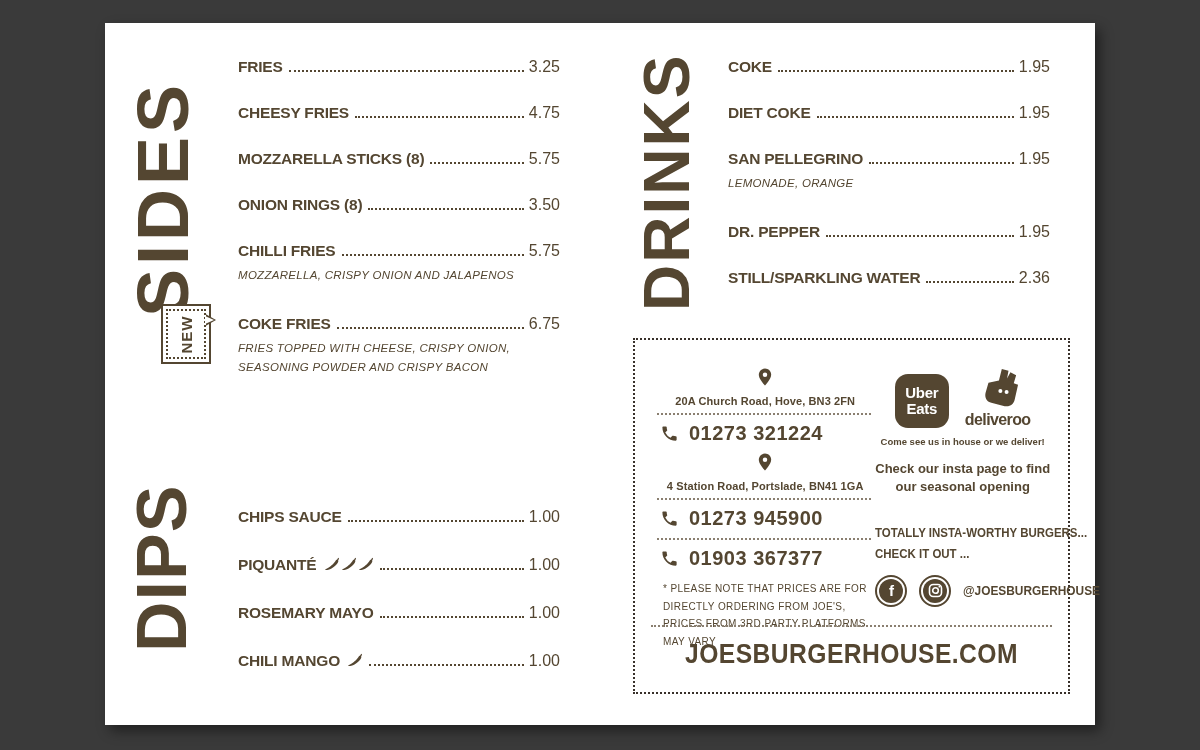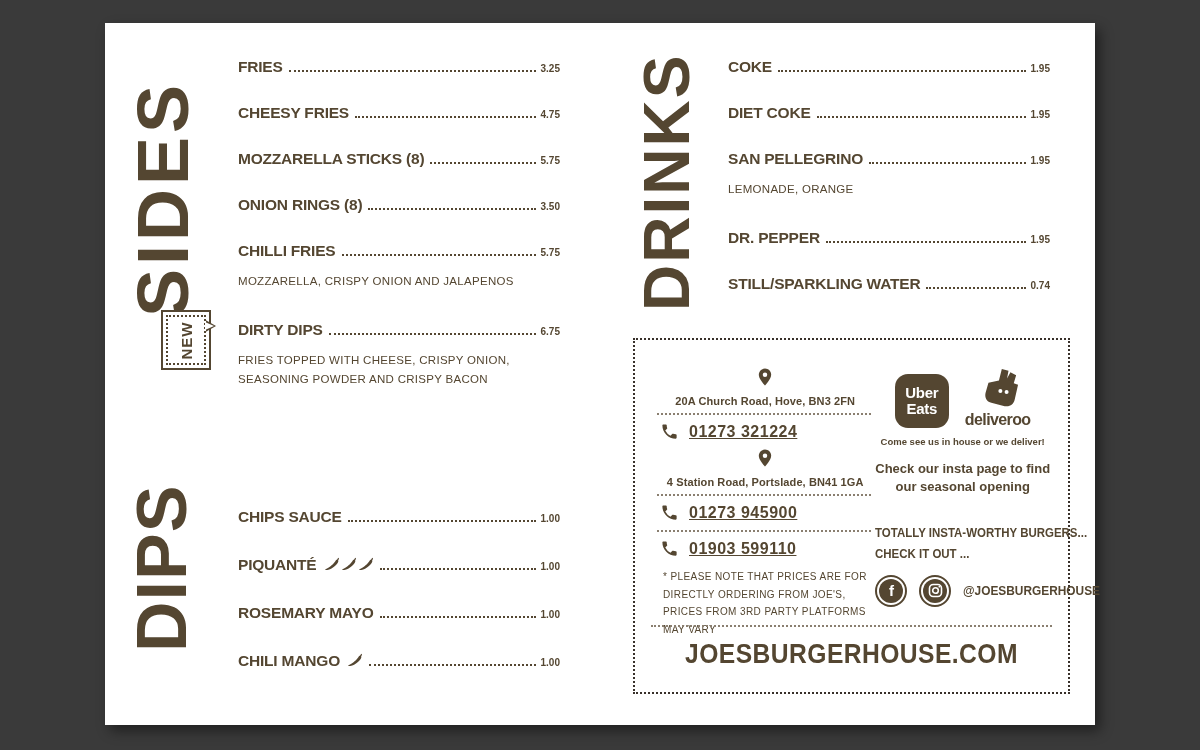--- a/index.html
+++ b/index.html
@@ -28,23 +28,23 @@
   #list-drinks{left:623px;top:34px;}
   .menu-item{margin-bottom:27px;position:relative;}
   #list-dips .menu-item{margin-bottom:29px;}
   .menu-item.with-desc{margin-bottom:30px;}
   .menu-row{display:flex;align-items:baseline;}
   .item-name{font-size:15.5px;font-weight:bold;letter-spacing:-0.2px;color:var(--accent);
              white-space:nowrap;line-height:19px;}
   .chilis{display:flex;gap:1px;align-items:center;margin-left:7px;align-self:center;}
   .chilis svg{transform:rotate(-10deg);}
   .leader{flex:1;border-bottom:2px dotted var(--accent);margin:0 5px 3px 6px;min-width:20px;}
-  .item-price{font-size:10px;font-weight:bold;color:var(--accent);text-align:center;}
-  .item-desc{font-size:11.5px;color:var(--accent);margin-top:12px;letter-spacing:0.3px;
-             line-height:1.6;max-width:305px;}
+  .item-price{font-size:16px;font-weight:normal;color:var(--accent);text-align:center;}
+  .item-desc{font-size:11.5px;color:var(--accent);margin-top:6px;letter-spacing:0.3px;
+             line-height:1.6;max-width:305px;font-style:italic;}
 
   
   .new-badge{position:absolute;left:-77px;top:-10px;width:50px;height:60px;
              border:2px solid var(--accent);background:#fff;z-index:3;}
   .new-badge::after{content:'';position:absolute;right:-15px;top:6px;
              border:8px solid transparent;border-left:14px solid var(--accent);}
   .new-badge::before{content:'';position:absolute;right:-9px;top:10px;z-index:2;
              border:4px solid transparent;border-left:9px solid #fff;}
   .new-badge-inner{position:absolute;inset:3px;border:2px dotted var(--accent);
              display:flex;align-items:center;justify-content:center;background:#fff;z-index:1;}
@@ -54,21 +54,21 @@
   
   .info-box{position:absolute;left:528px;top:315px;width:437px;height:356px;
             border:2px dotted var(--box-border);}
   .info-cols{display:flex;padding:28px 14px 0 22px;}
   .info-left{width:54%;}
   .info-right{width:46%;text-align:center;}
   .addr-row{display:flex;align-items:center;gap:9px;padding-left:2px;flex-direction:column;}
   .addr-text{font-size:11px;font-weight:bold;color:var(--accent);letter-spacing:0.1px;white-space:nowrap;}
   .loc-sep{border-bottom:2px dotted var(--sep);margin:6px 0 7px;}
   .phone-row{display:flex;align-items:center;gap:10px;padding-left:3px;margin-bottom:8px;}
-  .phone-number{font-size:16px;font-weight:bold;color:var(--accent);letter-spacing:0.5px;text-decoration:underline;}
+  .phone-number{font-size:20px;font-weight:bold;color:var(--accent);letter-spacing:0.5px;}
   .disclaimer{font-size:10px;color:var(--accent);letter-spacing:0.4px;line-height:1.75;
               margin-top:10px;max-width:228px;margin-left:6px;}
 
   .logos-row{display:flex;justify-content:center;align-items:flex-start;gap:16px;}
   .uber-badge{width:54px;height:54px;margin-top:6px;background:var(--accent);border-radius:13px;
               color:#fff;display:flex;flex-direction:column;align-items:center;justify-content:center;
               font-weight:bold;font-size:15px;line-height:1.05;letter-spacing:-0.3px;}
   .deliveroo{display:flex;flex-direction:column;align-items:center;}
   .deliveroo-label{font-size:16px;font-weight:bold;color:var(--accent);letter-spacing:-0.6px;margin-top:1px;}
   .tagline{font-size:9.5px;font-weight:bold;color:var(--accent);margin-top:7px;white-space:nowrap;}
@@ -155,21 +155,21 @@
     <div class="item-desc">MOZZARELLA, CRISPY ONION AND JALAPENOS</div>
   </div>
 
   <div class="menu-item with-desc">
     <div class="new-badge">
       <div class="new-badge-inner">
         <span class="badge-text">NEW</span>
       </div>
     </div>
     <div class="menu-row">
-      <span class="item-name">DIRTY DIPS</span>
+      <span class="item-name">COKE FRIES</span>
 
       <span class="leader"></span>
       <span class="item-price">6.75</span>
     </div>
     <div class="item-desc">FRIES TOPPED WITH CHEESE, CRISPY ONION, SEASONING POWDER AND CRISPY BACON</div>
   </div>
 </div>
     <div class="menu-list" id="list-dips">
   <div class="menu-item">
 
@@ -273,21 +273,21 @@
     </div>
 
   </div>
 
   <div class="menu-item">
 
     <div class="menu-row">
       <span class="item-name">STILL/SPARKLING WATER</span>
 
       <span class="leader"></span>
-      <span class="item-price">0.74</span>
+      <span class="item-price">2.36</span>
     </div>
 
   </div>
 </div>
 
     <div class="info-box">
       <div class="info-cols">
         <div class="info-left">
 
   <div class="loc-group">
@@ -321,21 +321,21 @@
       <span class="phone-number">01273 945900</span>
     </div>
   </div>
 
   <div class="loc-group">
     <div class="loc-sep"></div>
     <div class="phone-row">
       <svg width="19" height="19" viewBox="0 0 24 24">
         <path class="icon-brown" d="M6.62 10.79a15.05 15.05 0 0 0 6.59 6.59l2.2-2.2c.27-.27.67-.36 1.02-.24 1.12.37 2.33.57 3.57.57.55 0 1 .45 1 1V20c0 .55-.45 1-1 1C10.61 21 3 13.39 3 4c0-.55.45-1 1-1h3.5c.55 0 1 .45 1 1 0 1.25.2 2.45.57 3.57.11.35.03.74-.25 1.02l-2.2 2.2z"></path>
       </svg>
-      <span class="phone-number">01903 599110</span>
+      <span class="phone-number">01903 367377</span>
     </div>
   </div>
 <div class="disclaimer">* PLEASE NOTE THAT PRICES ARE FOR DIRECTLY ORDERING FROM JOE'S, PRICES FROM 3RD PARTY PLATFORMS MAY VARY</div>
           </div>
         <div class="info-right">
           <div class="logos-row">
             <div class="uber-badge">
               <div>Uber</div>
               <div>Eats</div>
             </div>

